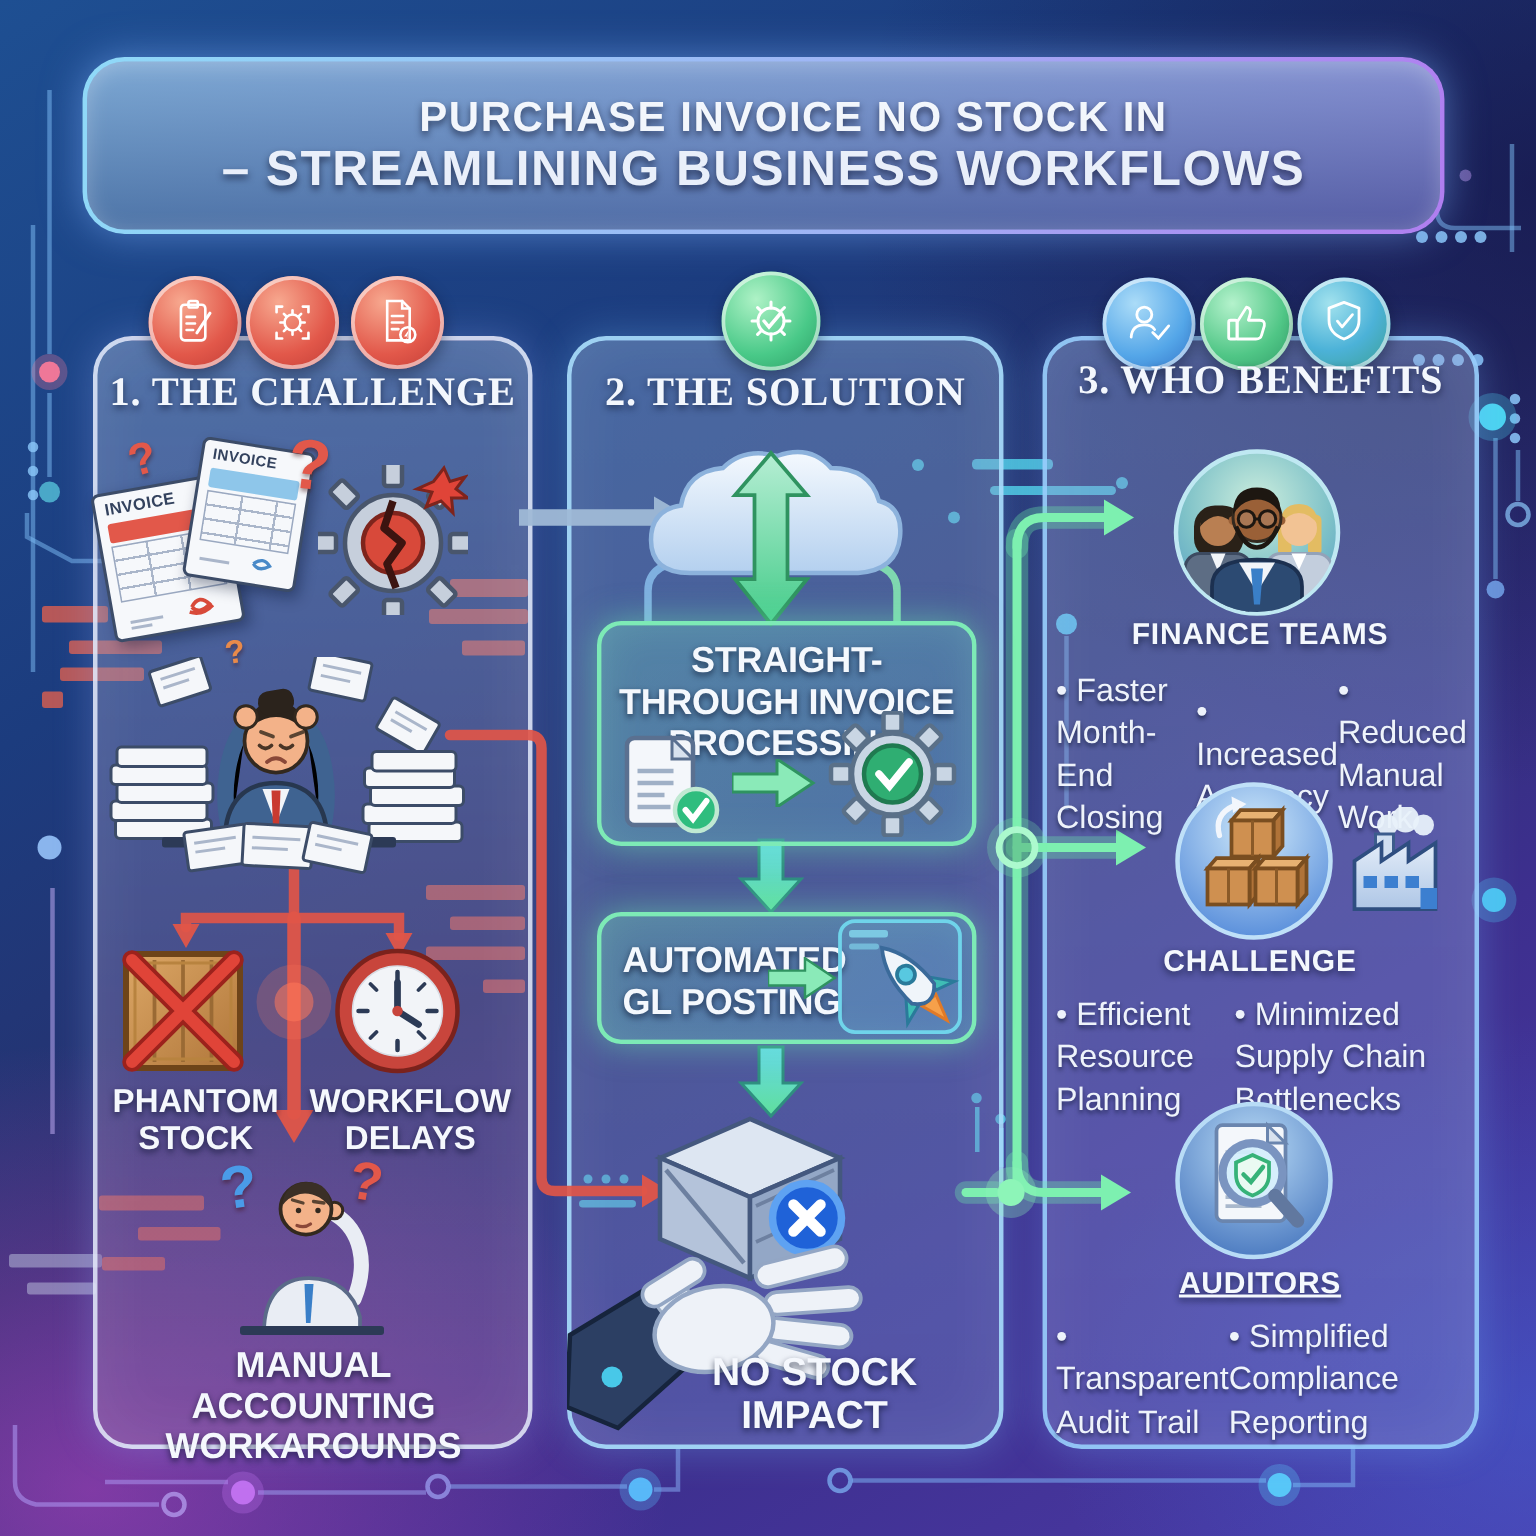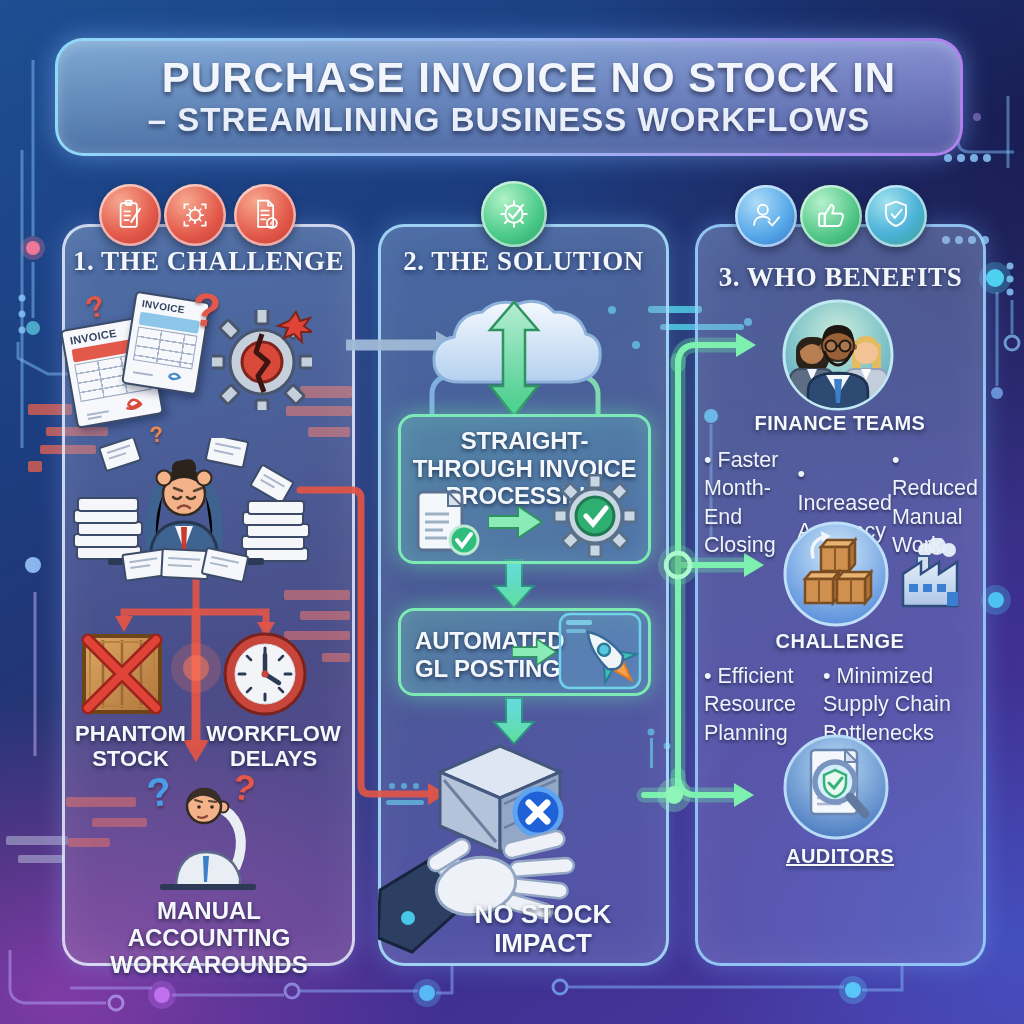--- a/index.html
+++ b/index.html
@@ -10,21 +10,21 @@
       radial-gradient(700px 620px at 100% 12%, rgba(18,16,66,.62), transparent 65%),
       radial-gradient(520px 430px at 100% 92%, rgba(62,110,230,.42), transparent 62%),
       linear-gradient(148deg,#1e4f92 0%,#1c3c7e 30%,#28306e 52%,#3d2f8e 74%,#4c3aa6 100%);}
   .abs{position:absolute;}
   svg{display:block;}
   
   .title-frame{left:55px;top:38px;width:908px;height:118px;border-radius:28px;padding:3px;box-sizing:border-box;
     background:linear-gradient(100deg,#8fd9f8,#9fb5f5 55%,#b07ef0);box-shadow:0 0 26px rgba(130,180,255,.5);}
   .title-inner{width:100%;height:100%;border-radius:25px;display:flex;flex-direction:column;align-items:center;justify-content:center;
     background:linear-gradient(180deg,rgba(118,150,198,.72),rgba(52,78,136,.72));box-shadow:inset 0 2px 14px rgba(255,255,255,.25);}
-  .title-l1{font-size:42px;font-weight:800;letter-spacing:1px;color:#f2f6fc;text-shadow:0 3px 5px rgba(8,14,38,.6);line-height:1.1;padding-left:40px;}
+  .title-l1{font-size:28px;font-weight:800;letter-spacing:1px;color:#f2f6fc;text-shadow:0 3px 5px rgba(8,14,38,.6);line-height:1.1;padding-left:40px;}
   .title-l2{font-size:33px;font-weight:700;letter-spacing:1px;color:#e9effa;text-shadow:0 3px 5px rgba(8,14,38,.6);line-height:1.15;}
   
   .panel{border-radius:26px;border:3px solid;box-sizing:border-box;}
   .panel1{left:62px;top:224px;width:293px;height:742px;border-color:rgba(228,235,252,.85);
     background:linear-gradient(180deg,rgba(150,174,212,.42),rgba(132,122,178,.38) 58%,rgba(146,102,168,.46));
     box-shadow:0 0 26px rgba(150,175,255,.30),inset 0 0 44px rgba(255,255,255,.09);}
   .panel2{left:378px;top:224px;width:291px;height:742px;border-color:rgba(168,222,252,.9);
     background:linear-gradient(180deg,rgba(138,172,216,.40),rgba(112,132,198,.42));
     box-shadow:0 0 26px rgba(120,195,255,.32),inset 0 0 44px rgba(255,255,255,.08);}
   .panel3{left:695px;top:224px;width:291px;height:742px;border-color:rgba(152,206,252,.9);
@@ -500,21 +500,21 @@
       <rect x="13" y="28" width="9" height="20" rx="2"></rect>
       <path d="M22 46 V30 L32 14 Q37 15 36 21 L34 28 H46 Q52 28 51 34 L48 44 Q47 48 42 48 H22"></path>
     </svg>
   </div>
   <div class="abs circle-icon teal-grad" style="left:865px;top:185px;width:62px;height:62px;">
     <svg width="40" height="40" viewBox="0 0 64 64" fill="none" stroke="#fff" stroke-width="3" stroke-linecap="round" stroke-linejoin="round">
       <path d="M32 9 L48 15 V28 Q48 42 32 48 Q16 42 16 28 V15 Z"></path>
       <polyline points="25,29 30,35 41,22"></polyline>
     </svg>
   </div>
-  <div class="abs col-heading" style="left:703px;top:262px;width:275px;">3. WHO BENEFITS</div>
+  <div class="abs col-heading" style="left:703px;top:238px;width:275px;">3. WHO BENEFITS</div>
 
   <svg class="abs" style="left:782px;top:299px;" width="112" height="112" viewBox="0 0 112 112">
     <defs>
       <radialGradient id="avG" cx="50%" cy="32%" r="75%">
           <stop offset="0" stop-color="#cdeede"></stop>
           <stop offset=".6" stop-color="#7fc2c8"></stop>
           <stop offset="1" stop-color="#559ec4"></stop>
         </radialGradient>
       <clipPath id="avClip">
           <circle cx="56" cy="56" r="53"></circle>
@@ -611,14 +611,18 @@
     <circle cx="53" cy="53" r="51" fill="url(#audG)" stroke="#b8dcf6" stroke-width="3"></circle>
     <rect x="28" y="16" width="46" height="64" rx="4" fill="#f4f7fb" stroke="#6a85ae" stroke-width="2.5"></rect>
     <polygon points="62,16 74,28 62,28" fill="#d8e2ee" stroke="#6a85ae" stroke-width="2"></polygon>
     <path d="M34 34 h20 M34 64 h30 M34 70 h24" stroke="#a9b8cc" stroke-width="2.5"></path>
     <circle cx="52" cy="48" r="20" fill="rgba(210,238,252,.92)" stroke="#7a94c0" stroke-width="5.5"></circle>
     <path d="M52 36 L63 41 V49 Q63 59 52 63 Q41 59 41 49 V41 Z" fill="#eafaf2" stroke="#36b278" stroke-width="2.5"></path>
     <polyline points="46,49 51,54 59,44" stroke="#36b278" stroke-width="3" fill="none" stroke-linecap="round"></polyline>
     <path d="M67 63 L82 80" stroke="#61789f" stroke-width="9" stroke-linecap="round"></path>
   </svg>
   <div class="abs group-name" style="left:710px;top:845px;width:260px;text-decoration:underline;">AUDITORS</div>
+  <div class="abs bullets" style="left:704px;top:877px;width:274px;">
+    <div class="bullet">• Transparent Audit Trail</div>
+    <div class="bullet">• Simplified Compliance Reporting</div>
+  </div>
 
 </div>
 
 </body></html>

